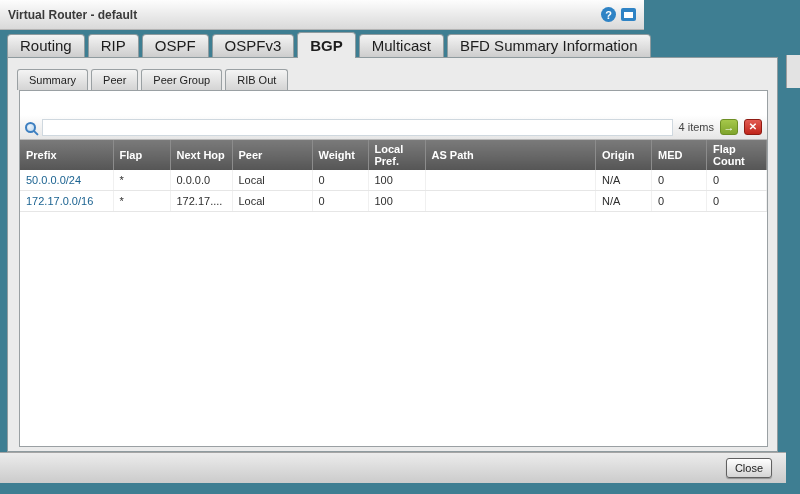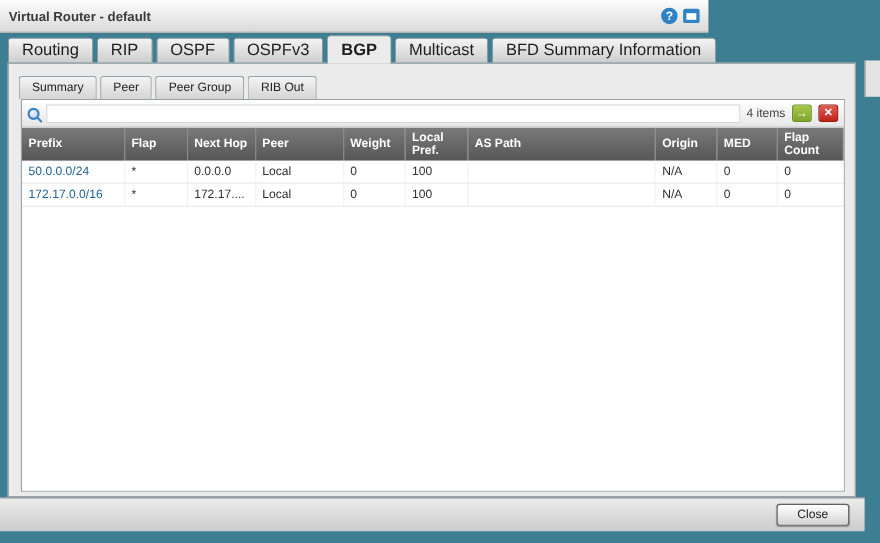--- a/index.html
+++ b/index.html
@@ -39,21 +39,21 @@
   .subtab { height:21px; line-height:20px; padding:0 11px; font-size:11px; color:#222;
     background:linear-gradient(#f4f4f4,#d4d4d4); border:1px solid #9aa0a3; border-bottom:none;
     border-radius:3px 3px 0 0; cursor:pointer; white-space:nowrap; }
   .subtab.active { background:#fdfdfd; height:23px; line-height:22px; margin-bottom:-1px; z-index:3; position:relative; }
 
   .inner { position:absolute; left:11px; right:9px; top:32px; bottom:4px;
     background:#fff; border:1px solid #9aa0a3; display:flex; flex-direction:column; }
 
   
   .filterbar { flex:0 0 25px; height:25px; background:linear-gradient(#ffffff,#e6e6e6);
-    border-bottom:1px solid #b9b9b9; display:flex; align-items:center; padding:0 5px; gap:6px; }
+    border-bottom:1px solid #b9b9b9; display:flex; align-items:center; padding:0 5px; gap:6px;margin-top:24px; }
   .magnifier { width:11px; height:11px; border:2px solid #3d7fc0; border-radius:50%;
     position:relative; flex:0 0 auto;
     background:radial-gradient(circle at 35% 35%, #eaf3fb, #bcd6ec); }
   .magnifier::after { content:""; position:absolute; width:6px; height:2px; background:#3d7fc0;
     transform:rotate(45deg); right:-5px; bottom:-3px; border-radius:1px; }
   .filter-input { flex:1; height:17px; border:1px solid #cfd8df; background:#fff;
     font-size:11px; padding:0 4px; outline:none; font-family:inherit; }
   .items-count { font-size:11px; color:#444; white-space:nowrap; }
   .btn-apply { width:18px; height:16px; background:linear-gradient(#a6c84a,#7fa42c);
     border:1px solid #6d8f24; border-radius:3px; color:#fff; font-size:11px; font-weight:bold;
@@ -69,21 +69,21 @@
     padding:2px 6px; border-right:1px solid #8c8c8c; height:30px; vertical-align:middle; cursor:pointer; }
   td { padding:4px 6px; border-bottom:1px solid #e6e6e6; border-right:1px solid #f0f0f0;
     color:#2e2e2e; white-space:nowrap; overflow:hidden; text-overflow:ellipsis; }
   tr.even td { background:#f4f6f8; }
   td.prefix { color:#1c6391; cursor:pointer; }
 
   
   .footer { position:absolute; left:0; top:452px; width:786px; height:31px;
     background:linear-gradient(#ececec,#cbcbcb); border-top:1px solid #a5a5a5;
     display:flex; align-items:center; justify-content:flex-end; padding-right:14px; }
-  .close-btn { padding:3px 18px; font-size:11px; color:#222;
+  .close-btn { padding:3px 8px; font-size:11px; color:#222;
     background:linear-gradient(#ffffff,#d4d4d4); border:1px solid #606060; border-radius:3px;
     box-shadow:0 1px 1px rgba(0,0,0,0.3); cursor:pointer; font-family:inherit; }
 
   
   .artifact { position:absolute; right:0; top:55px; width:14px; height:33px;
     background:#e3e3e3; border-left:1px solid #9e9e9e; }
 </style>
 </head>
 <body>
 

